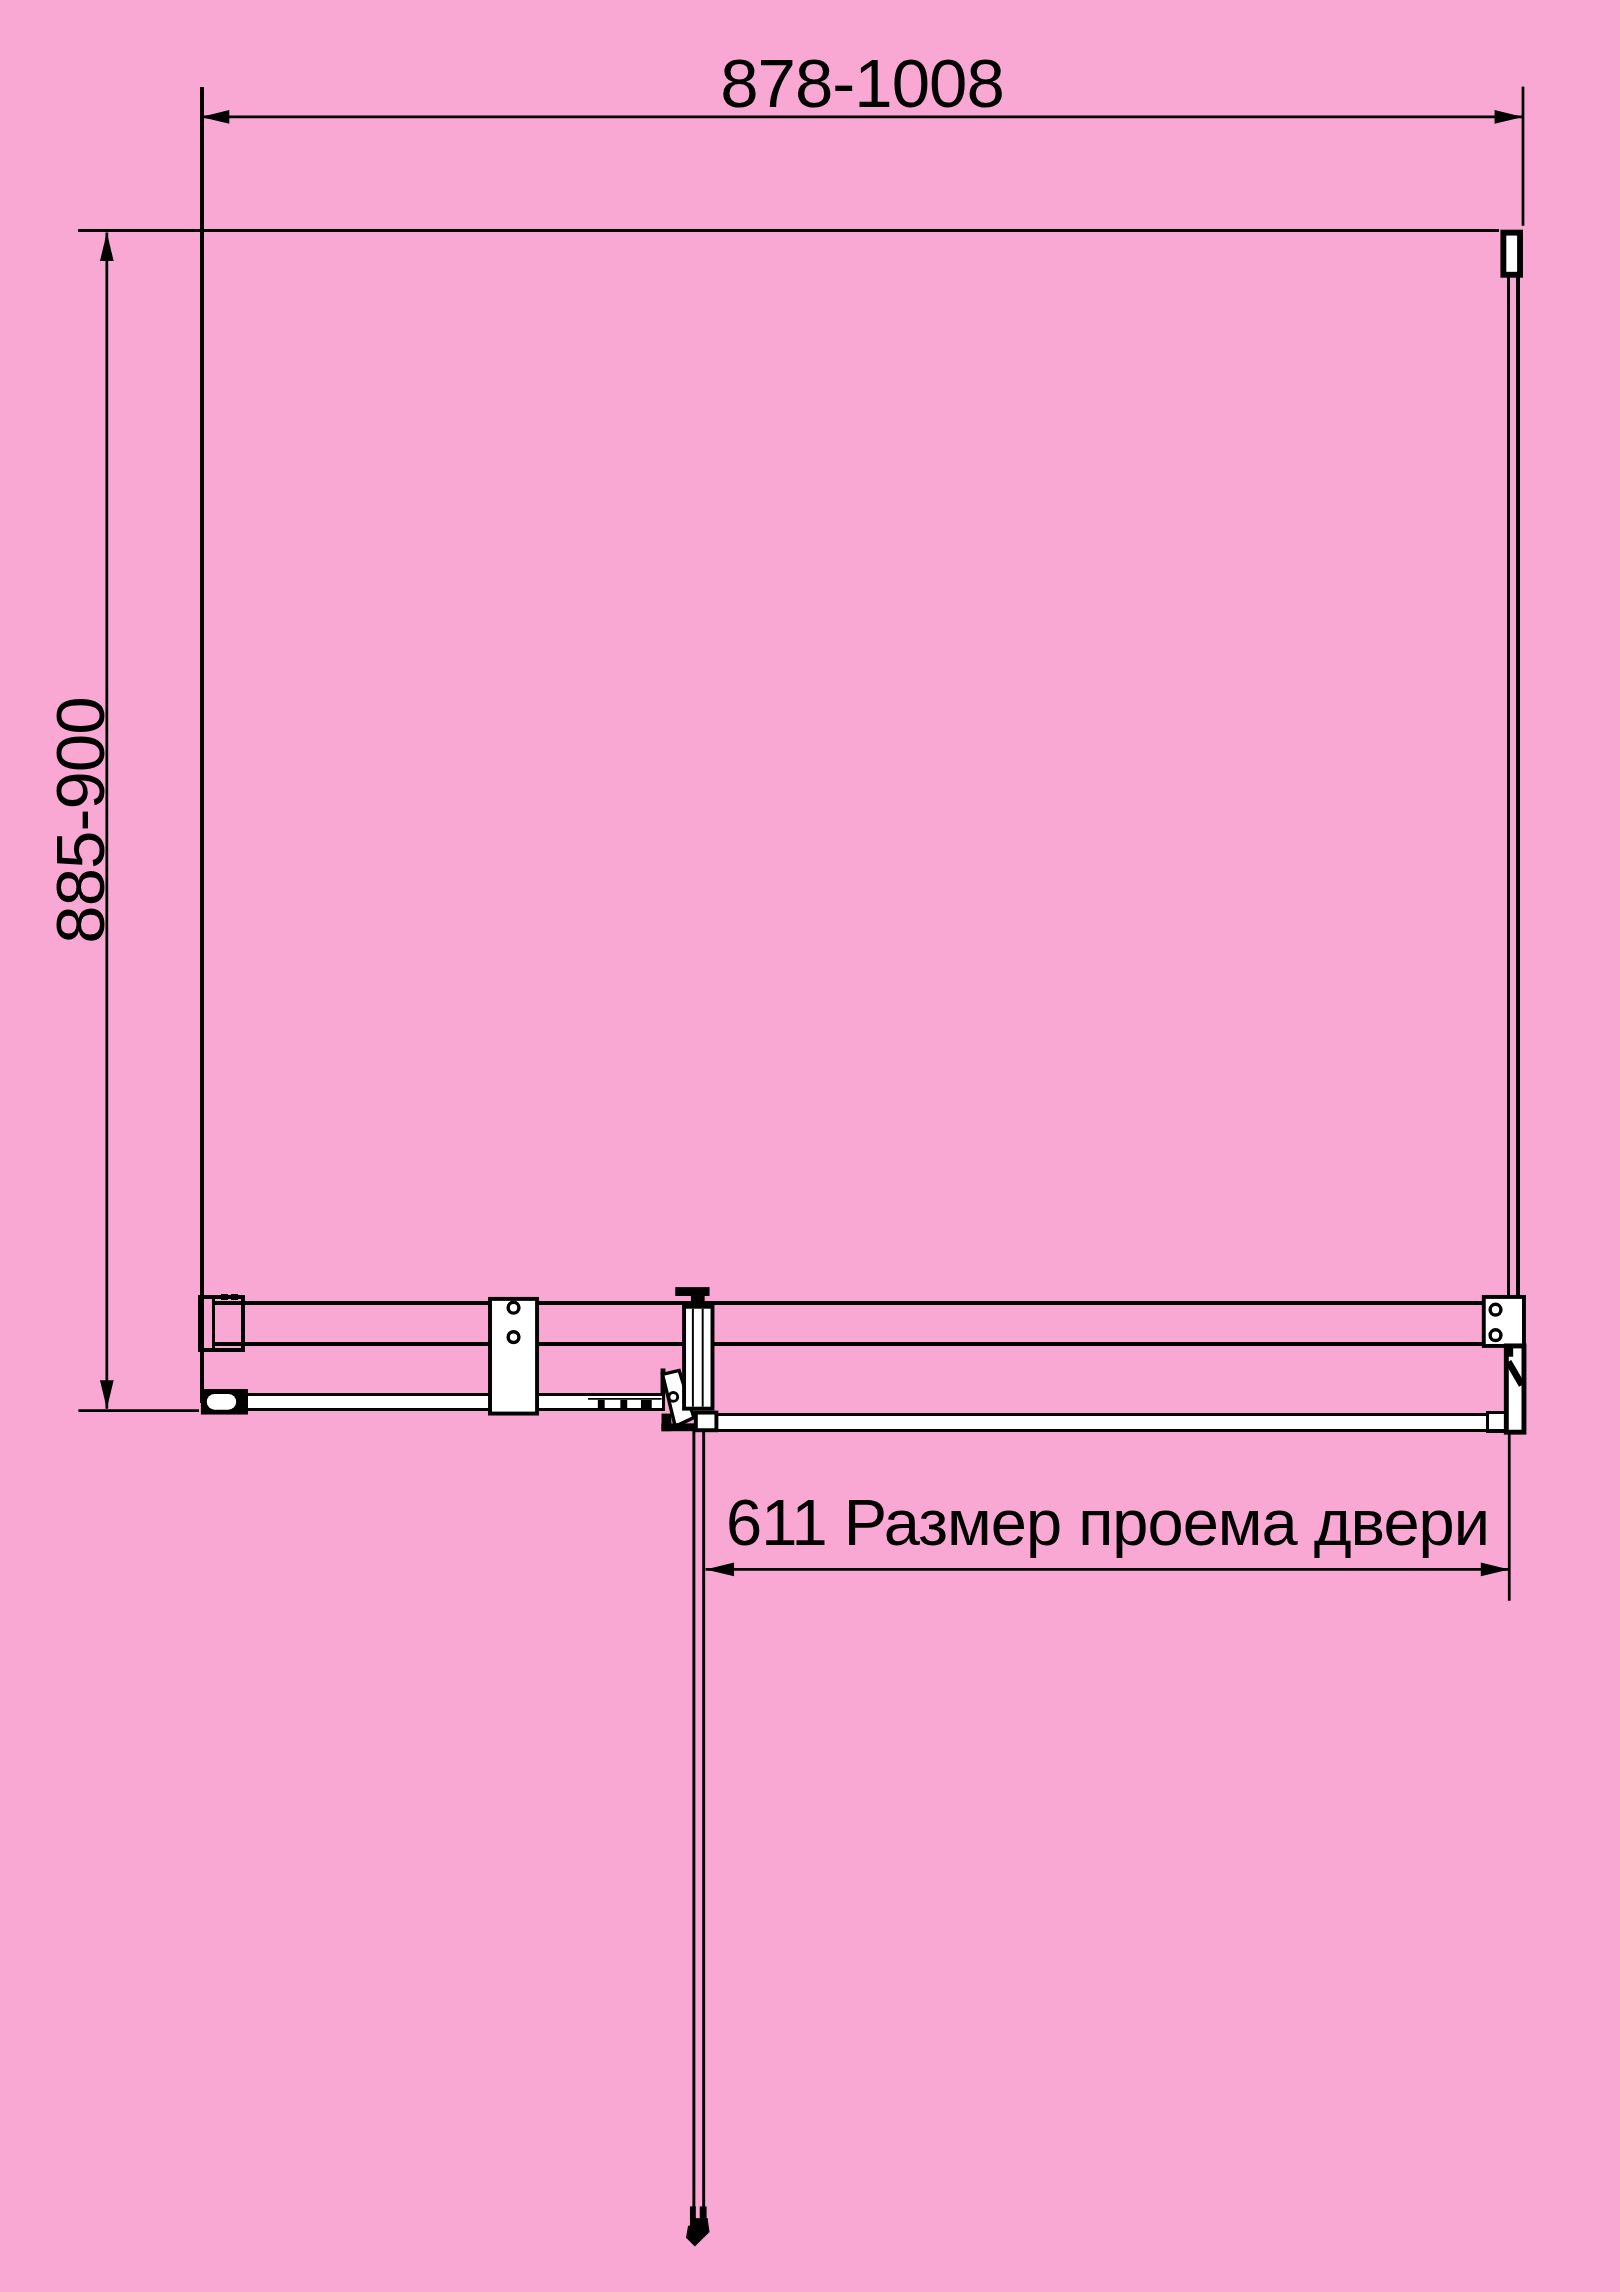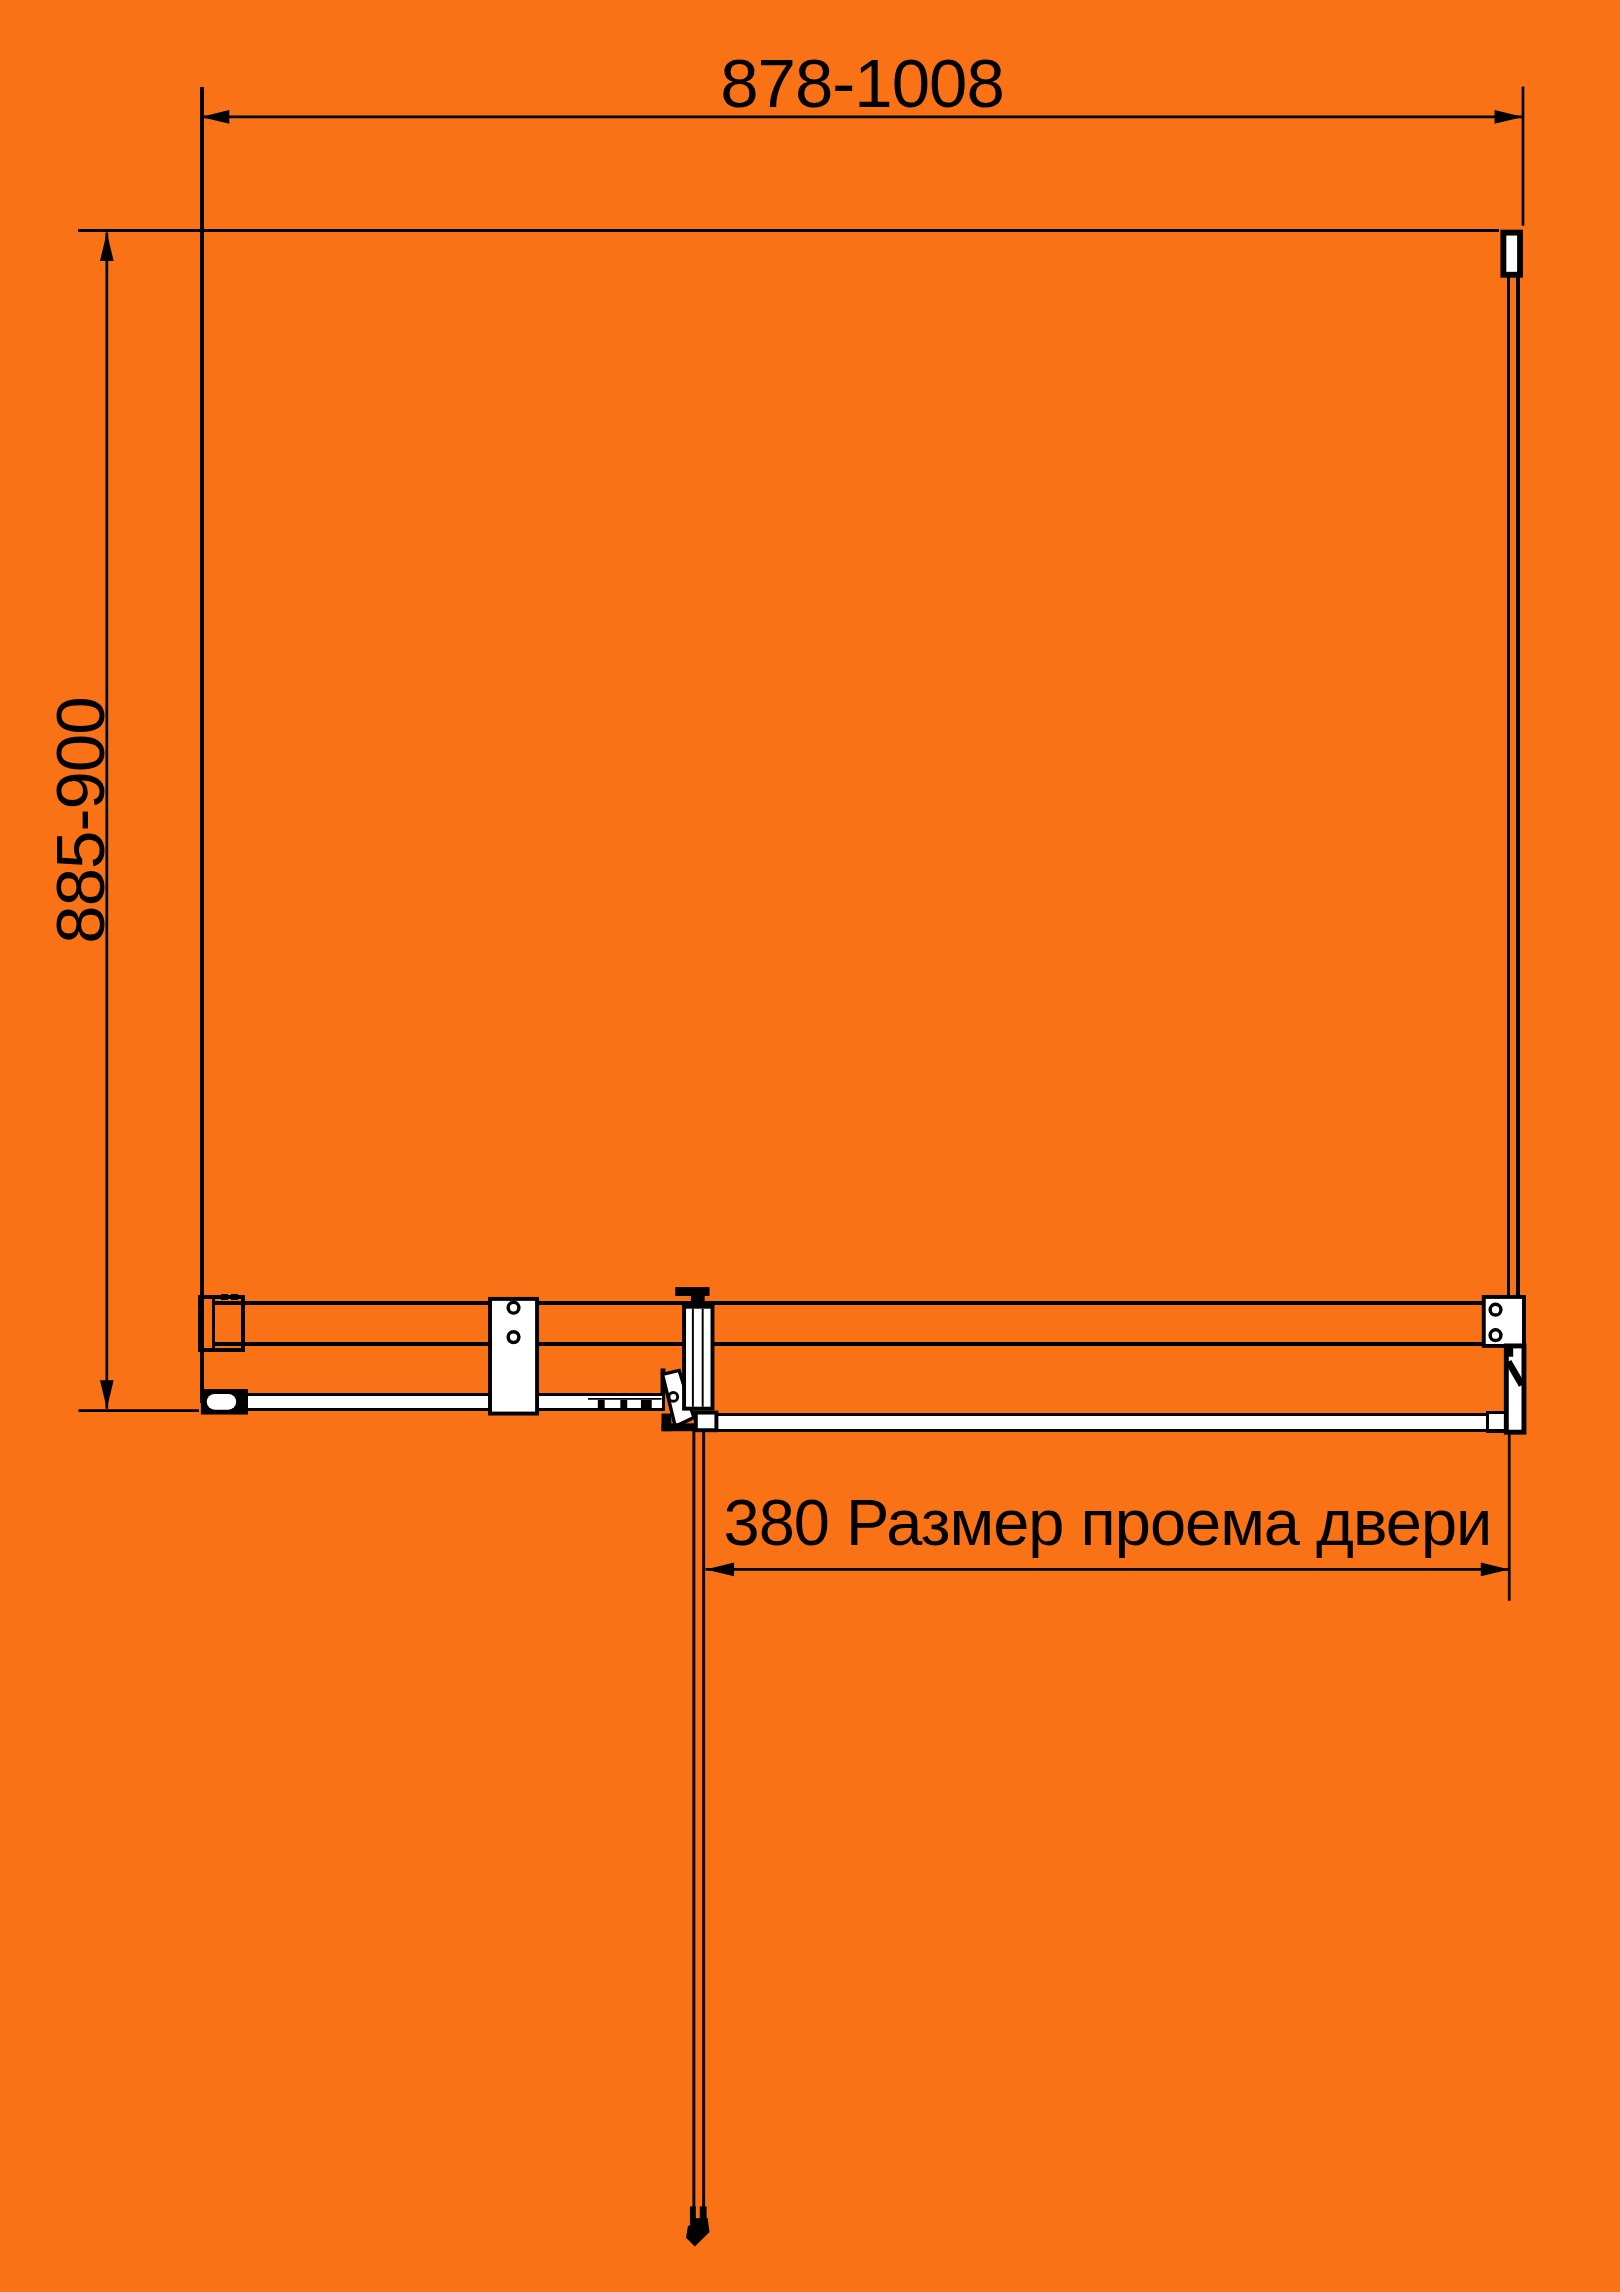--- a/index.html
+++ b/index.html
@@ -1,19 +1,19 @@
 <!DOCTYPE html>
 <html><head>
 <meta charset="utf-8">
 <style>
   html,body{margin:0;padding:0;background:#ffffff;}
   .canvas{
     position:relative;
     width:1620px;height:2293px;
-    background:#f97316;
+    background:#f9a8d4;
     font-family:"Liberation Sans", sans-serif;
     color:#000;
     overflow:hidden;
   }
   .canvas svg{position:absolute;left:0;top:0;}
   .dim-label{
     position:absolute;
     line-height:1;
     white-space:nowrap;
     color:#000;
@@ -147,16 +147,16 @@
       <line x1="720" y1="1601" x2="1540" y2="1601"></line>
       <polygon points="720,1601 749,1594 749,1608" stroke="none"></polygon>
       <polygon points="1540,1601 1511,1594 1511,1608" stroke="none"></polygon>
     </g>
   </svg>
 
   <div class="dim-label top">878-1008</div>
 
   <div class="dim-label left">885-900</div>
 
-  <div class="dim-label door">380 Размер проема двери</div>
+  <div class="dim-label door">611 Размер проема двери</div>
 
 </div>
 
 
 </body></html>

